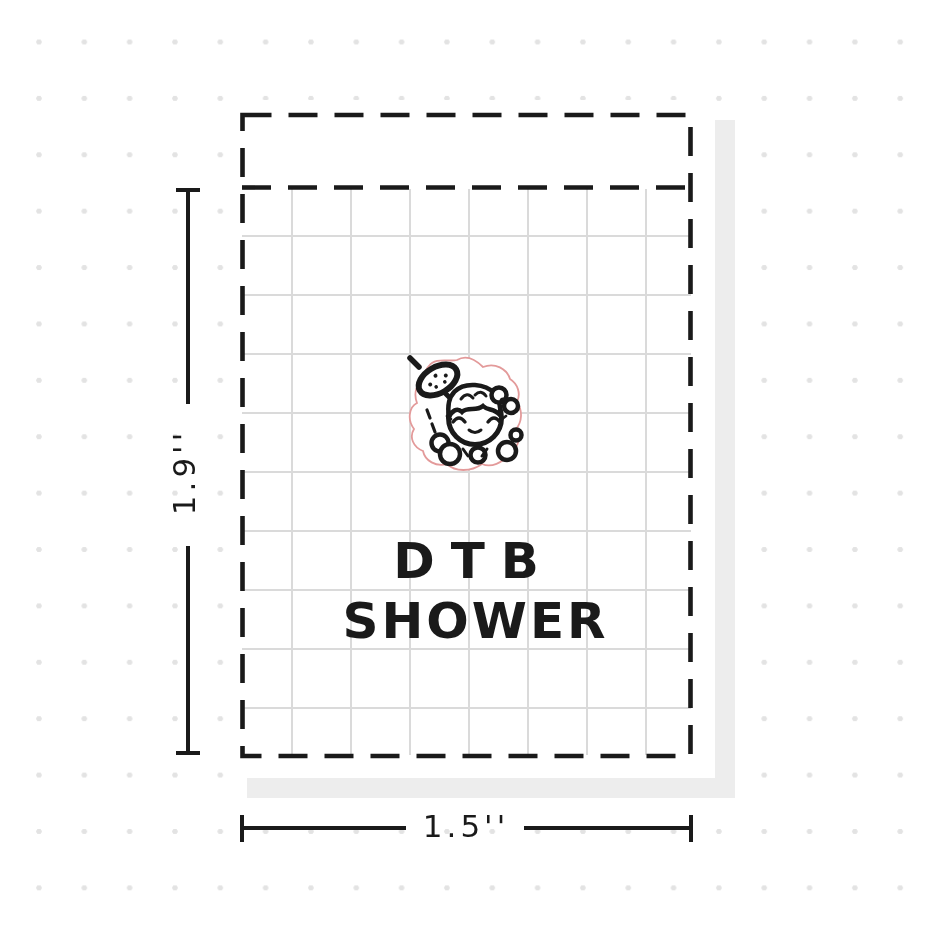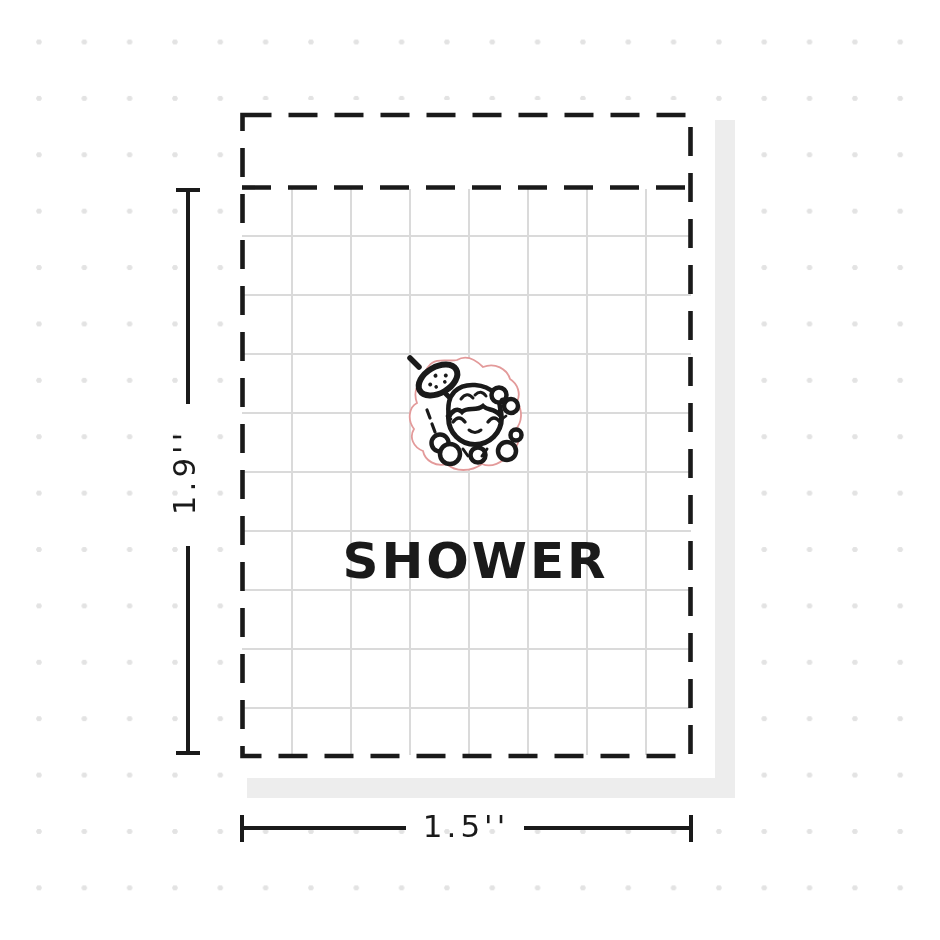--- a/index.html
+++ b/index.html
@@ -113,17 +113,18 @@
       <path d="M54,69 Q60,61 66,69"></path>
       <path d="M89,69 Q95,61 101,69"></path>
       <path d="M52,66 l-4,-3 M103,66 l4,-3" stroke-width="2.8"></path>
     </g>
     <path d="M70,77 Q76,82 82,77" stroke-width="3"></path>
     <path d="M64,96 l5,7 M88,96 l-5,7" stroke-width="3"></path>
   </g>
 </svg>
 
 <div class="abs title-block">
+  <div class="title-line1">DTB</div>
   <div class="title-line2">SHOWER</div>
 </div>
 
 <div class="abs dim-label dim-height">1.9''</div>
 <div class="abs dim-label dim-width">1.5''</div>
 
 </body></html>

